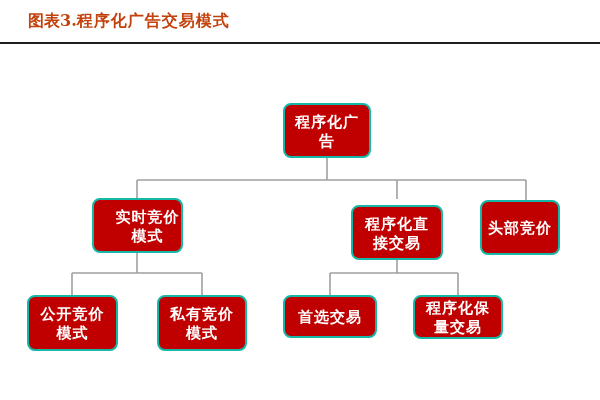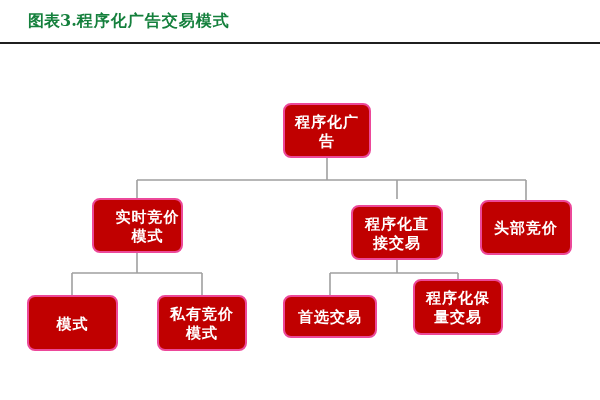--- a/index.html
+++ b/index.html
@@ -20,40 +20,40 @@
   
   .figure-header {
     position: absolute;
     left: 28px;
     top: 11px;
     display: flex;
     align-items: baseline;
     font-family: "DejaVu Serif", serif;
     font-weight: bold;
     font-size: 16px;
-    color: #15803d;
+    color: #c2410c;
     white-space: nowrap;
   }
   .figure-title {
     letter-spacing: 1px;
   }
   .header-divider {
     position: absolute;
     left: 0;
     top: 42px;
     width: 600px;
     height: 2px;
     background: #1f1f1f;
   }
   
   .node {
     position: absolute;
     box-sizing: border-box;
     background: #c00000;
-    border: 2px solid #ec4899;
+    border: 2px solid #14b8a6;
     border-radius: 8px;
     color: #ffffff;
     font-weight: bold;
     font-size: 15px;
     line-height: 19px;
     letter-spacing: 1px;
     display: flex;
     flex-direction: column;
     align-items: center;
     justify-content: center;
@@ -97,37 +97,38 @@
   <div class="node" style="left:92px; top:198px; width:91px; height:55px;padding-left:20px;">
     <span>实时竞价</span>
     <span>模式</span>
   </div>
 
   <div class="node" style="left:351px; top:205px; width:92px; height:55px;">
     <span>程序化直</span>
     <span>接交易</span>
   </div>
 
-  <div class="node" style="left:480px; top:200px; width:92px; height:55px;">
+  <div class="node" style="left:480px; top:200px; width:80px; height:55px;">
     <span>头部竞价</span>
 
   </div>
 
   <div class="node" style="left:27px; top:295px; width:91px; height:56px;">
+    <span>公开竞价</span>
     <span>模式</span>
   </div>
 
   <div class="node" style="left:157px; top:295px; width:90px; height:56px;">
     <span>私有竞价</span>
     <span>模式</span>
   </div>
 
   <div class="node" style="left:283px; top:295px; width:94px; height:43px;">
     <span>首选交易</span>
 
   </div>
 
-  <div class="node" style="left:413px; top:279px; width:90px; height:56px;">
+  <div class="node" style="left:413px; top:295px; width:90px; height:44px;">
     <span>程序化保</span>
     <span>量交易</span>
   </div>
 
 </div>
 
 </body></html>

